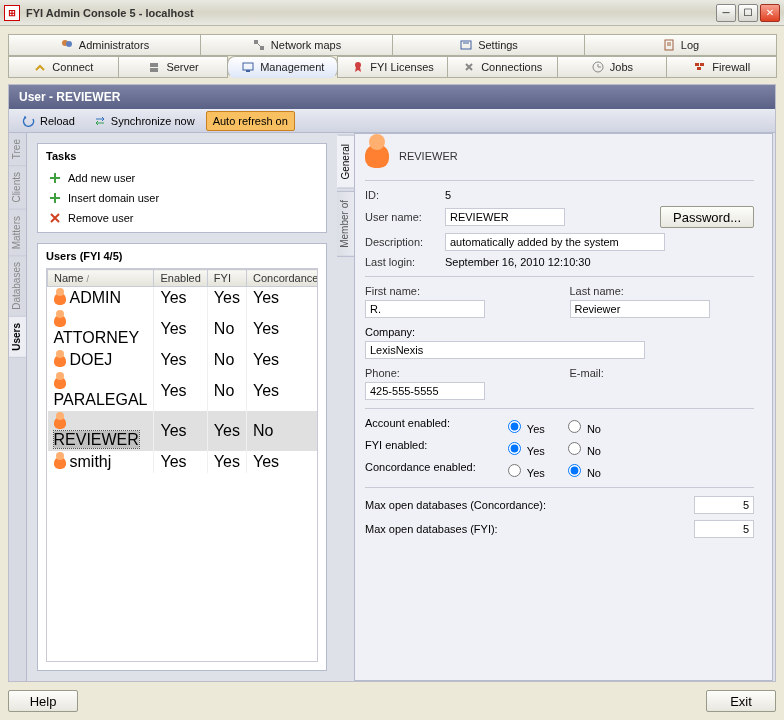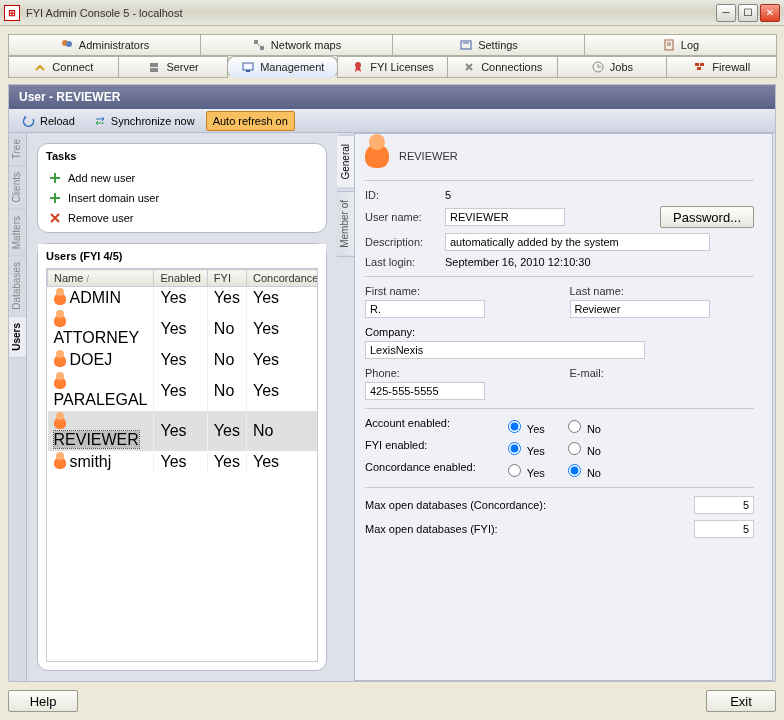--- a/index.html
+++ b/index.html
@@ -21,21 +21,21 @@
     display: flex;
     align-items: center;
     padding: 0 4px;
   }
   .app-icon {
     width: 16px; height:16px; margin-right:6px;
     display:flex; align-items:center; justify-content:center;
     background:#fff; border:1px solid #c00;
     font-size:9px; color:#c00; font-weight:bold;
   }
-  .title-text { font-weight: normal; color:#333; flex:1; }
+  .title-text { font-weight: bold; color:#333; flex:1; }
   .win-btns { display:flex; gap:2px; }
   .win-btn {
     width:20px; height:18px; border:1px solid #888;
     background:linear-gradient(#fefefe,#d8d8d0);
     border-radius:2px; display:flex; align-items:center; justify-content:center;
     font-size:10px; cursor:pointer;
   }
   .win-btn.close { background:linear-gradient(#f8a090,#e04020); color:#fff; border-color:#a03020; }
   
   .outer {
@@ -129,21 +129,21 @@
   }
   .left-col {
     width:310px;
     background:#dfe1e8;
     padding:10px;
     display:flex; flex-direction:column; gap:10px;
   }
   .card {
     background:#fff;
     border:1px solid #b6bacd;
-    border-radius:11px;
+    border-radius:0;
   }
   .card-title {
     font-weight:bold;
     padding:6px 8px;
   }
   .task-item {
     display:flex; align-items:center; gap:6px;
     padding:3px 10px;
     cursor:pointer;
   }
@@ -511,21 +511,21 @@
             <span class="fval">5</span>
           </div>
           <div class="frow">
             <span class="flabel">User name:</span>
             <input class="txt" style="width: 120px;" value="REVIEWER">
             <span style="flex:1"></span>
             <button class="btn">Password...</button>
           </div>
           <div class="frow">
             <span class="flabel">Description:</span>
-            <input class="txt" style="width: 265px;" value="automatically added by the system">
+            <input class="txt" style="width: 220px;" value="automatically added by the system">
           </div>
           <div class="frow">
             <span class="flabel">Last login:</span>
             <span class="fval">September 16, 2010 12:10:30</span>
           </div>
           <hr>
           <div class="two-col">
             <div class="col">
               <span class="slabel">First name:</span>
               <input class="txt" style="width: 120px;" value="R.">

